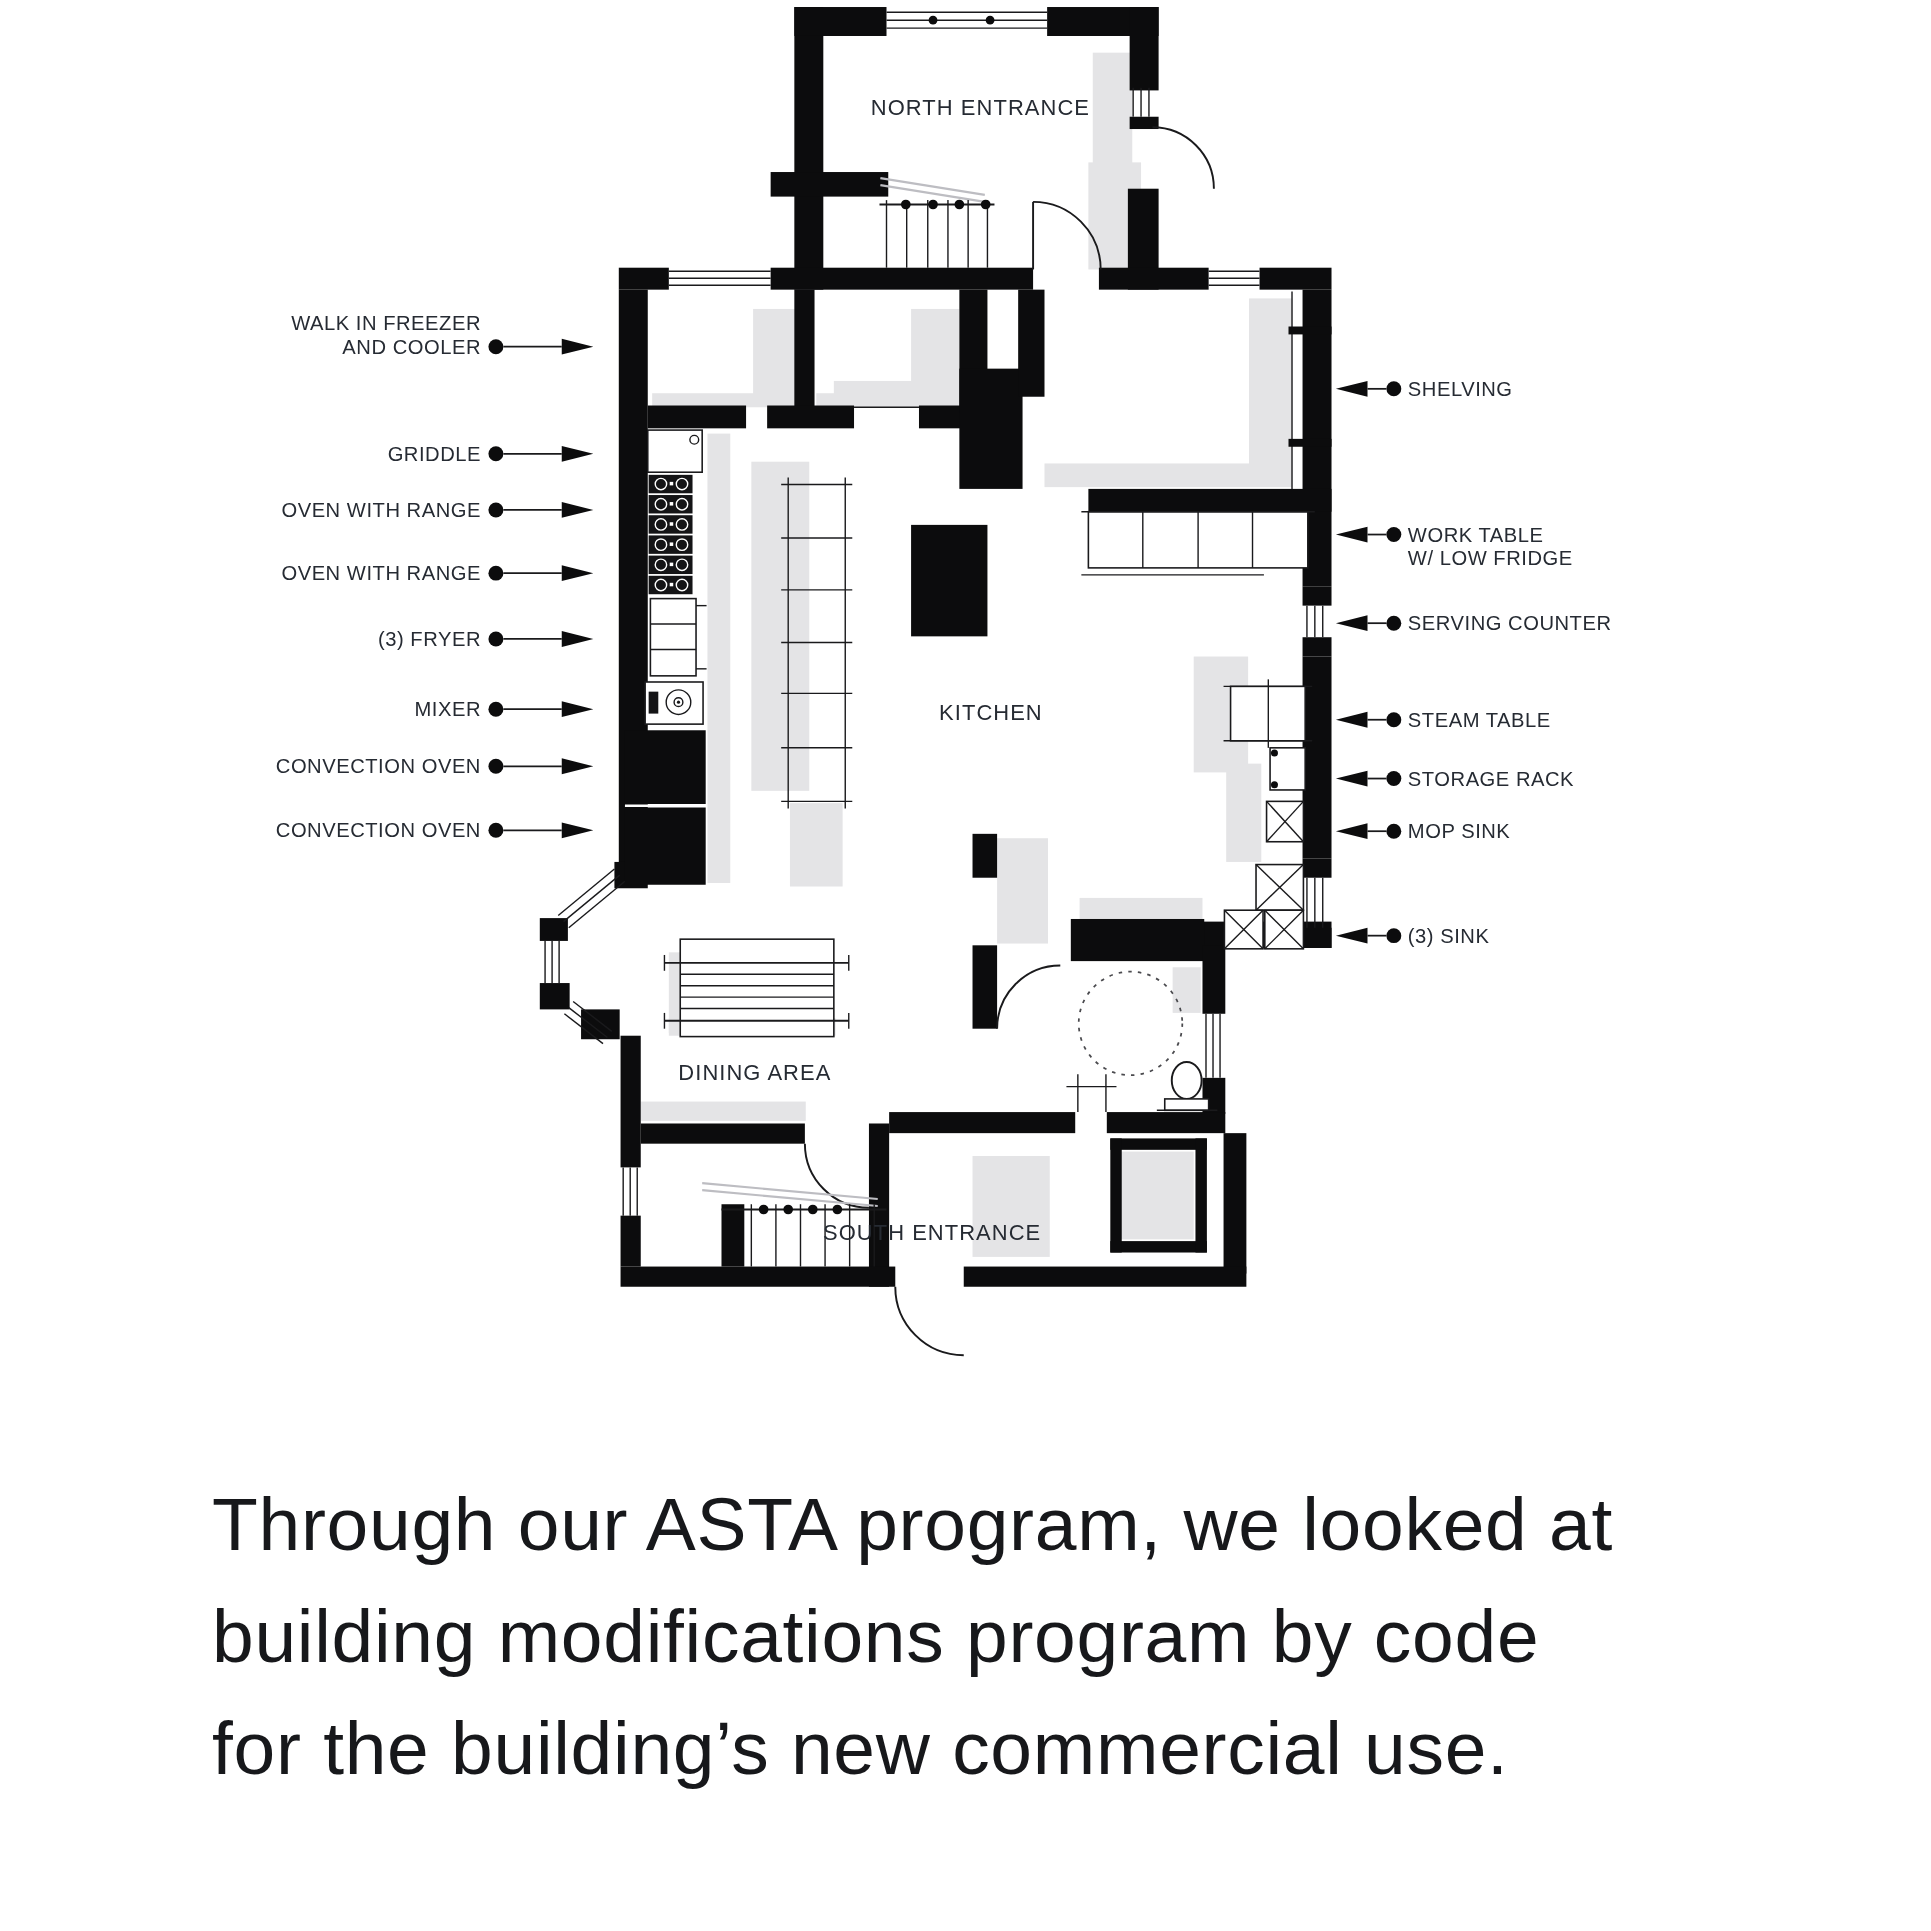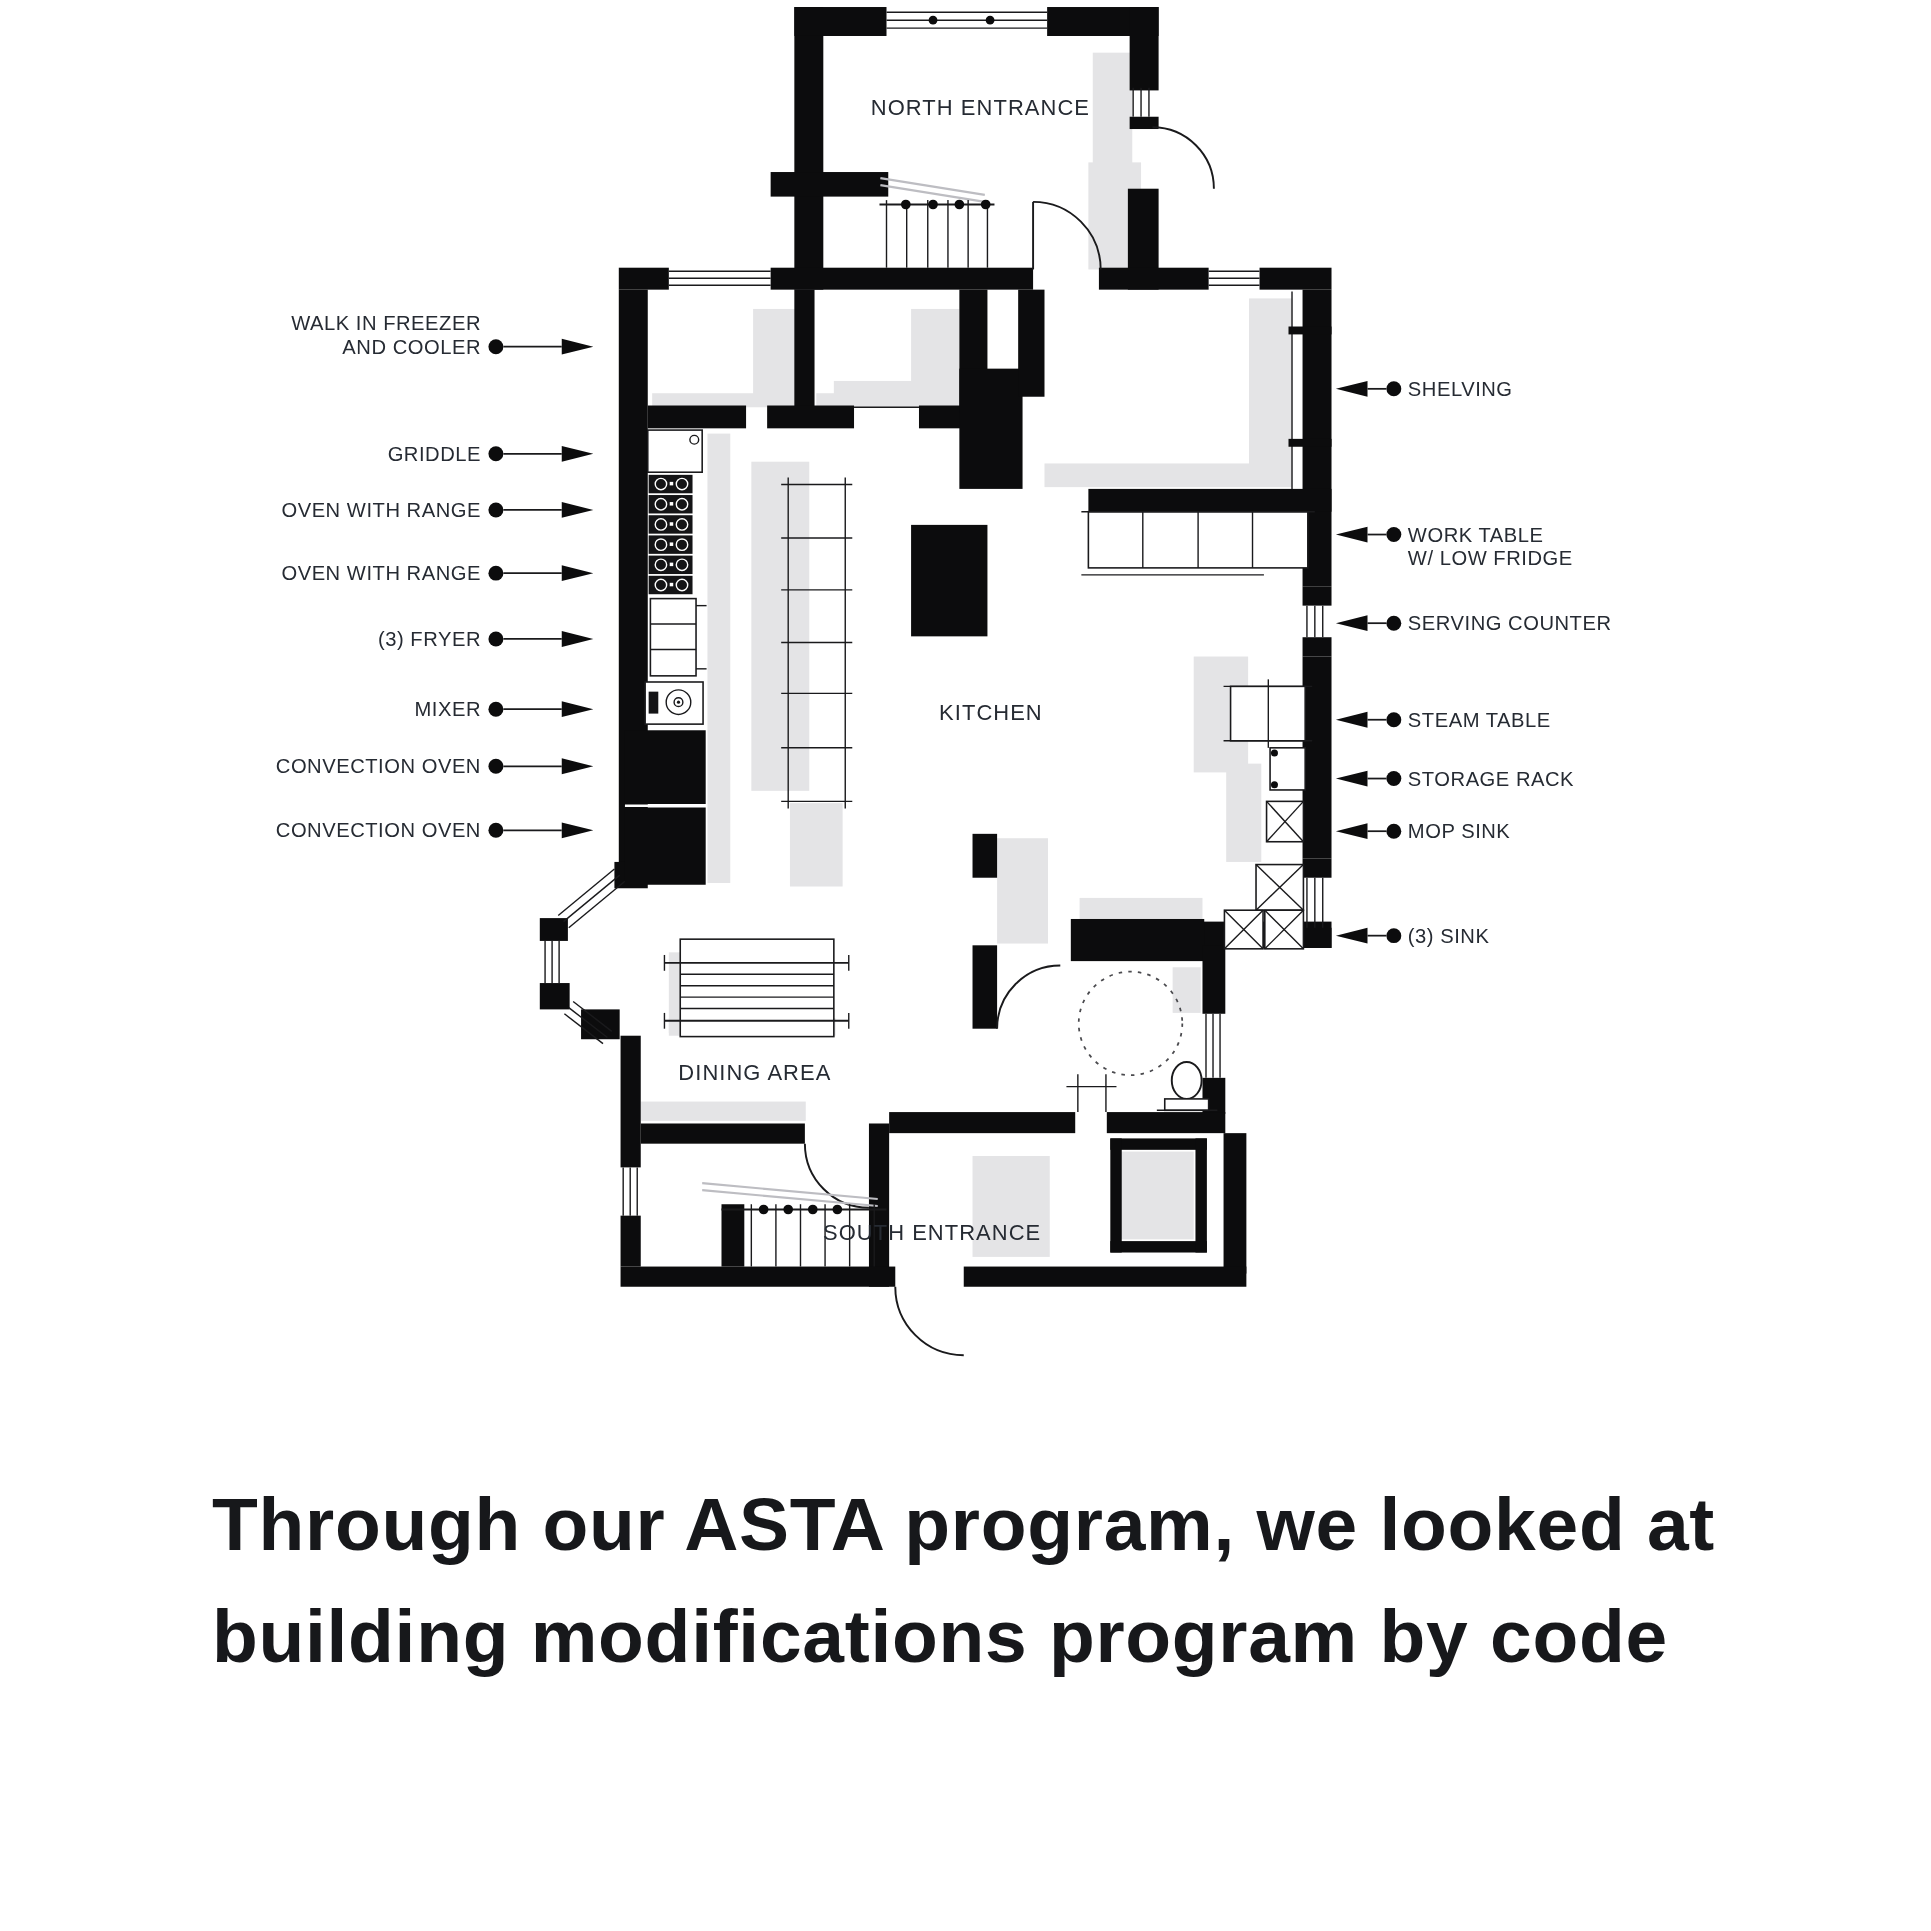--- a/index.html
+++ b/index.html
@@ -7,21 +7,21 @@
   #plan-svg{position:absolute;left:0;top:0;}
   .plan-room-label{font-family:"Liberation Sans",sans-serif;font-size:25px;letter-spacing:1.2px;font-weight:500;fill:var(--label);}
   .plan-callout-text{font-family:"Liberation Sans",sans-serif;font-size:23px;letter-spacing:0.6px;font-weight:500;fill:var(--label);}
   .wall{fill:var(--wall);stroke:none;}
   .shadow{fill:var(--shadow);stroke:none;}
   .thin{stroke:var(--line);stroke-width:1.6;fill:none;}
   .thin2{stroke:var(--line);stroke-width:2.2;fill:none;}
   .whitebox{fill:#ffffff;stroke:var(--line);stroke-width:1.8;}
   .hatch{stroke:var(--hatch);stroke-width:2.5;fill:none;}
   #caption{position:absolute;left:212px;top:1468px;width:1563px;
-    font-family:"Liberation Sans",sans-serif;font-weight:700;font-size:75px;
+    font-family:"Liberation Sans",sans-serif;font-weight:400;font-size:75px;
     line-height:112px;letter-spacing:0.7px;color:var(--caption);}
 </style>
 </head>
 <body>
 
 <svg id="plan-svg" width="1931" height="1931" viewBox="0 0 2200 2200" xmlns="http://www.w3.org/2000/svg">
 
   <g>
     <rect class="shadow" x="858" y="352" width="54" height="110"></rect>
     <rect class="shadow" x="743" y="448" width="170" height="16"></rect>
@@ -452,14 +452,15 @@
         <circle cx="1588" cy="1066" r="8.5" fill="var(--wall)"></circle>
         <line x1="1558" y1="1066" x2="1579.5" y2="1066" stroke="var(--line)" stroke-width="2"></line>
         <polygon points="1522,1066 1558,1057 1558,1075" fill="var(--wall)"></polygon>
       </g>
     </g>
 </svg>
 
 <div id="caption">
   <div>Through our ASTA program, we looked at</div>
   <div>building modifications program by code</div>
+  <div>for the building’s new commercial use.</div>
 </div>
 
 
 </body></html>

